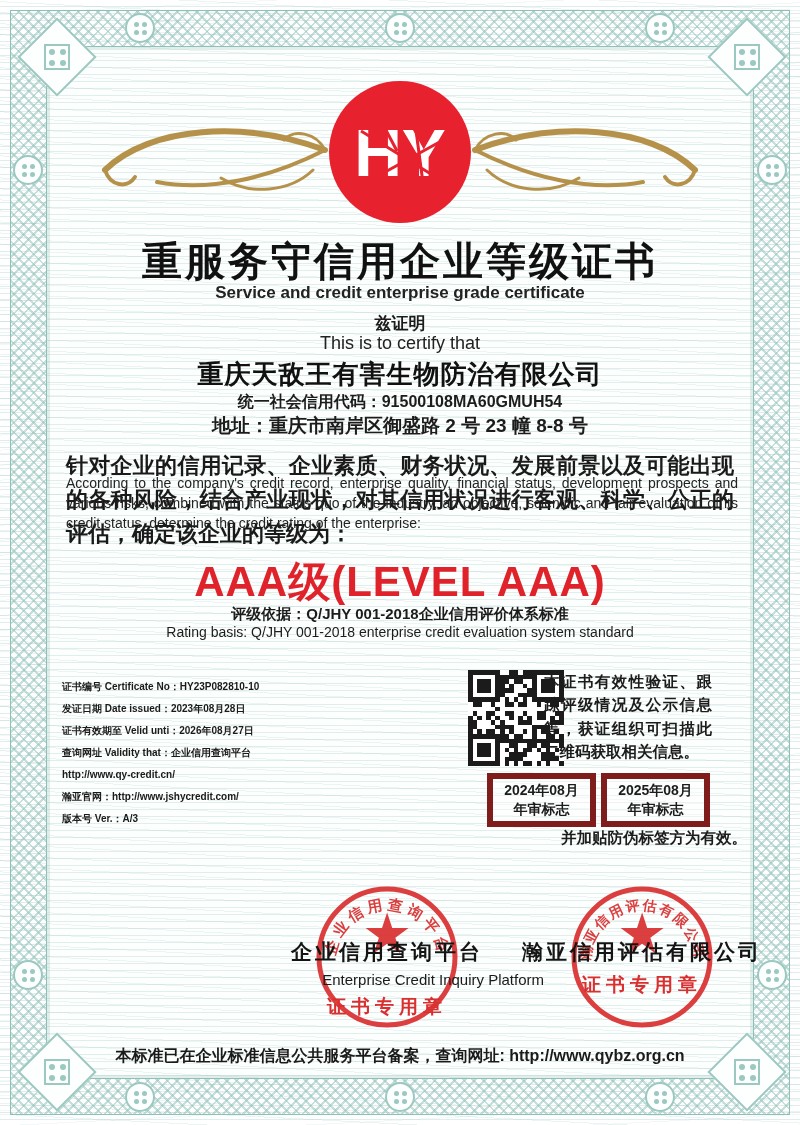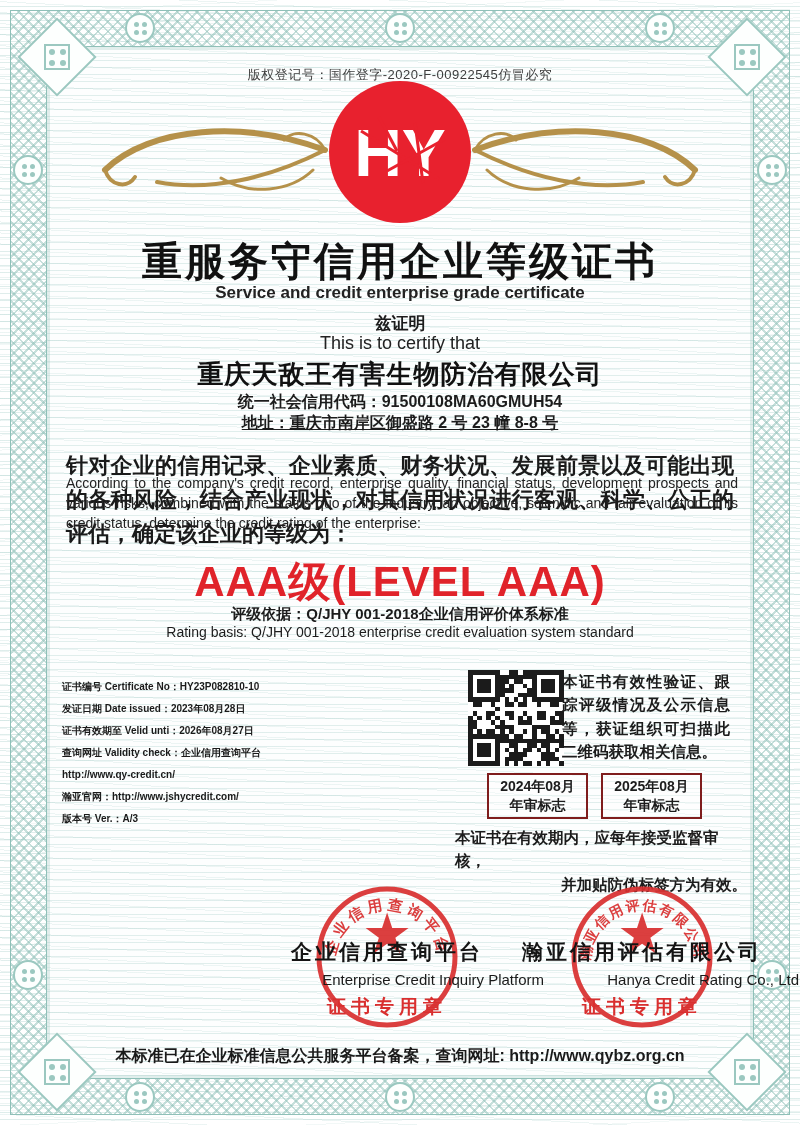--- a/index.html
+++ b/index.html
@@ -38,39 +38,39 @@
   .abs{position:absolute;}
   .ctr{left:0;width:800px;text-align:center;}
 
   .copyright{top:66px;font-size:13px;color:#3d3d3d;letter-spacing:0.5px;}
   .title-cn{top:234px;font-size:40px;font-weight:700;letter-spacing:3px;color:#111;}
   .title-en{top:283px;font-size:17px;font-weight:600;color:#222;}
   .certify-cn{top:312px;font-size:17px;font-weight:600;}
   .certify-en{top:333px;font-size:18px;color:#222;}
   .company{top:357px;font-size:26px;font-weight:800;letter-spacing:1px;color:#111;}
   .code{top:392px;font-size:16px;font-weight:600;text-align:center;}
-  .addr{top:413px;font-size:16px;font-weight:600;text-decoration:underline;}
+  .addr{top:413px;font-size:19px;font-weight:600;}
 
   .para-cn{top:449px;left:66px;width:668px;font-size:22px;font-weight:600;line-height:1.55;text-align:justify;color:#1a1a1a;}
   .para-en{top:474px;left:66px;width:672px;font-size:14px;line-height:1.42;text-align:justify;color:#222;}
 
   .rating{top:554px;font-size:42px;font-weight:900;letter-spacing:1px;color:#e0232a;}
   .basis-cn{top:605px;font-size:15px;font-weight:600;}
   .basis-en{top:624px;font-size:14px;}
 
   .details{left:62px;top:676px;font-size:10px;font-weight:600;line-height:22px;color:#1a1a1a;}
   .details .lab{color:#1a1a1a;}
 
   .qr{left:468px;top:670px;width:96px;height:96px;background:#fff;display:grid;
     grid-template-columns:repeat(21,1fr);grid-template-rows:repeat(21,1fr);}
   .qr i{background:transparent;}
   .qr i.d{background:#1b1b1b;}
-  .qr-note{left:562px;top:670px;width:168px;font-size:15.5px;font-weight:600;line-height:1.5;text-align:justify;}
-
-  .year-box{position:absolute;top:773px;width:97px;height:42px;border:2px solid #7f1d1d;background:rgba(255,255,255,0.35);
+  .qr-note{left:544px;top:670px;width:168px;font-size:15.5px;font-weight:600;line-height:1.5;text-align:justify;}
+
+  .year-box{position:absolute;top:773px;width:97px;height:42px;border:6px solid #7f1d1d;background:rgba(255,255,255,0.35);
     display:flex;flex-direction:column;align-items:center;justify-content:center;font-size:14px;font-weight:600;line-height:19px;}
   .yb1{left:487px;} .yb2{left:601px;}
   .supervision{left:455px;top:826px;width:292px;font-size:15.5px;font-weight:600;line-height:1.5;}
   .supervision .l2{text-align:right;}
 
   
   .seal{position:absolute;top:884px;width:146px;height:146px;opacity:0.92;}
   .seal1{left:314px;} .seal2{left:569px;}
   .seal .star{position:absolute;left:0;top:22px;width:146px;text-align:center;font-size:56px;color:#d92f2f;line-height:1;}
   .overlay-col{position:absolute;top:938px;width:314px;text-align:center;}
@@ -177,21 +177,20 @@
       <i></i>
       <i></i>
     </div>
   <div class="btn-orn" style="left:757px;top:960px;">
       <i></i>
       <i></i>
       <i></i>
       <i></i>
     </div>
 
-  <div class="abs ctr copyright">版权登记号：国作登字-2020-F-00922545仿冒必究</div>
 
   <svg class="abs" style="left:95px;top:120px;" width="240" height="85" viewBox="0 0 240 85">
     <g fill="none" stroke="#b5914a" stroke-linecap="round">
       <path d="M 10,50 C 55,6 150,0 230,30" stroke-width="6"></path>
       <path d="M 62,62 C 115,72 175,58 230,30" stroke-width="4"></path>
       <path d="M 10,50 C 15,66 32,69 40,57" stroke-width="4"></path>
       <path d="M 126,58 C 155,76 195,72 218,50" stroke-width="3"></path>
       <path d="M 230,30 C 221,12 198,9 189,20" stroke-width="3"></path>
     </g>
   </svg>
@@ -227,21 +226,21 @@
   <div class="abs para-cn">针对企业的信用记录、企业素质、财务状况、发展前景以及可能出现的各种风险，结合产业现状，对其信用状况进行客观、科学、公正的评估，确定该企业的等级为：</div>
   <div class="abs para-en">According to the company's credit record, enterprise quality, financial status, development prospects and various risks, combined with the status quo of the industry, an objective, scientific and fair evaluation of its credit status, determine the credit rating of the enterprise:</div>
   <div class="abs ctr rating">AAA级(LEVEL AAA)</div>
   <div class="abs ctr basis-cn">评级依据：Q/JHY 001-2018企业信用评价体系标准</div>
   <div class="abs ctr basis-en">Rating basis: Q/JHY 001-2018 enterprise credit evaluation system standard</div>
 
   <div class="abs details">
     <div><span class="lab">证书编号 Certificate No：</span><span>HY23P082810-10</span></div>
     <div><span class="lab">发证日期 Date issued：</span><span>2023年08月28日</span></div>
     <div><span class="lab">证书有效期至 Velid unti：</span><span>2026年08月27日</span></div>
-    <div><span class="lab">查询网址 Validity check：</span><span>企业信用查询平台</span></div>
+    <div><span class="lab">查询网址 Validity that：</span><span>企业信用查询平台</span></div>
     <div><span class="lab"></span><span>http://www.qy-credit.cn/</span></div>
     <div><span class="lab">瀚亚官网：</span><span>http://www.jshycredit.com/</span></div>
     <div><span class="lab">版本号 Ver.：</span><span>A/3</span></div>
   </div>
 
   <div class="abs qr" id="qr">
       <i class="d"></i>
       <i class="d"></i>
       <i class="d"></i>
       <i class="d"></i>
@@ -688,21 +687,20 @@
   <div class="year-box yb1">
     <span>2024年08月</span>
     <span>年审标志</span>
   </div>
   <div class="year-box yb2">
     <span>2025年08月</span>
     <span>年审标志</span>
   </div>
 
   <div class="abs supervision">
-    <div>本证书在有效期内，应每年接受监督审核，</div>
     <div class="l2">并加贴防伪标签方为有效。</div>
   </div>
 
   <div class="seal seal1">
     <svg width="146" height="146" viewBox="0 0 146 146">
       <defs>
           <path id="arc1" d="M 21,78 A 52,52 0 0 1 125,78"></path>
         </defs>
       <circle cx="73" cy="73" r="68" fill="none" stroke="#d92f2f" stroke-width="5"></circle>
       <text font-size="15" font-weight="700" fill="#d92f2f" letter-spacing="4">
@@ -724,19 +722,18 @@
     <div class="star">★</div>
   </div>
 
   <div class="overlay-col oc1">
     <div class="cn">企业信用查询平台</div>
     <div class="en">Enterprise Credit Inquiry Platform</div>
     <div class="stamp">证书专用章</div>
   </div>
   <div class="overlay-col oc2">
     <div class="cn">瀚亚信用评估有限公司</div>
-    <div class="en">Hanya Credit Rating Co., Ltd</div>
     <div class="stamp">证书专用章</div>
   </div>
 
   <div class="abs ctr footer">本标准已在企业标准信息公共服务平台备案，查询网址: http://www.qybz.org.cn</div>
 
 </div>
 
 </body></html>

